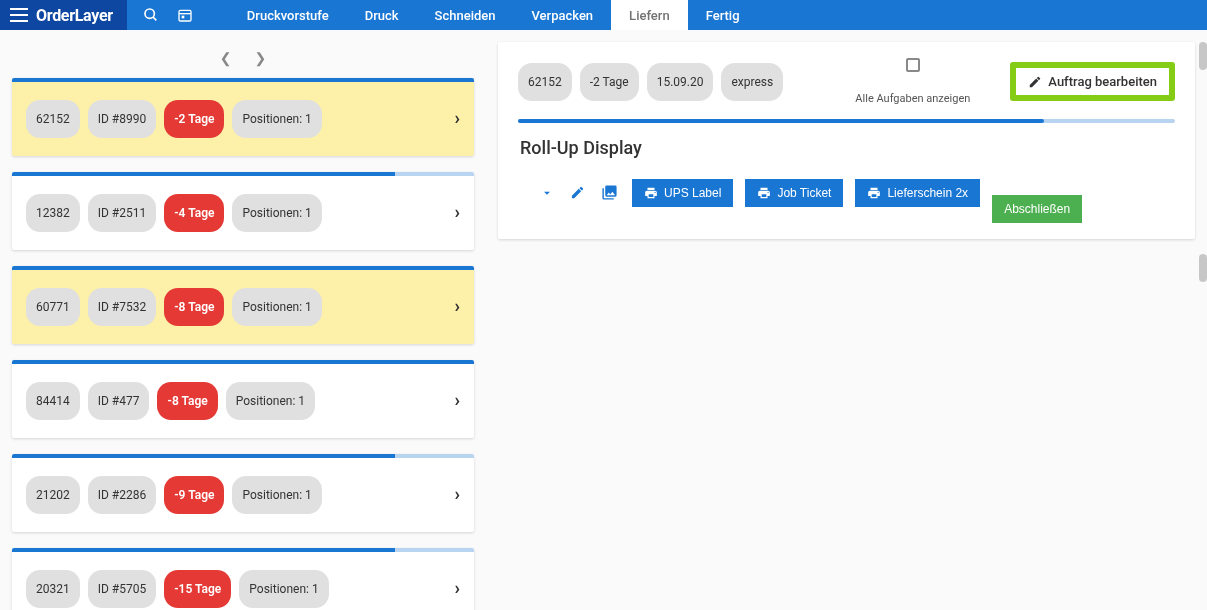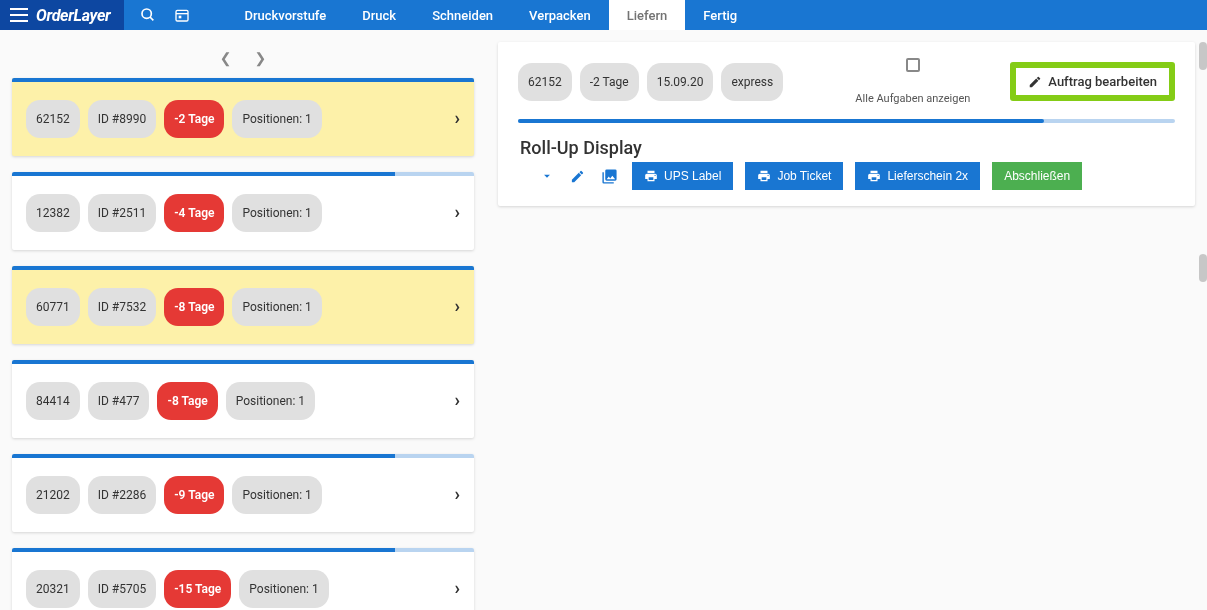--- a/index.html
+++ b/index.html
@@ -2,21 +2,21 @@
 <html><head>
 <meta charset="utf-8">
 <style>
   * { box-sizing: border-box; margin: 0; padding: 0; }
   body { font-family: Roboto, Arial, sans-serif; font-size: 13px; background: #fafafa; color: #333; width: 1207px; }
   
   .topbar { background: #1976d2; color: #fff; height: 30px; display: flex; align-items: center; }
   .topbar-left { display: flex; align-items: center; background: #0d47a1; height: 100%; padding: 0 10px; gap: 8px; }
   .hamburger { width: 18px; height: 14px; display: flex; flex-direction: column; justify-content: space-between; cursor: pointer; }
   .hamburger div { height: 2px; background: #fff; }
-  .logo { font-weight: 700; font-size: 16px; font-style: italic; letter-spacing: -0.3px; padding-right:4px;}
+  .logo { font-weight: 700; font-size: 16px; letter-spacing: -0.3px; padding-right:4px;}
   .topbar-icons { display: flex; align-items: center; gap: 18px; padding: 0 16px; }
   .nav { display: flex; height: 100%; margin-left: 20px; }
   .nav-item { padding: 0 18px; display: flex; align-items: center; font-weight: 500; font-size: 13px; cursor: pointer; }
   .nav-item.active { background: #fff; color: #737373; }
   
   .content { display: flex; gap: 24px; padding: 12px 12px; }
   .left { width: 462px; }
   .right { flex: 1; position: relative; }
   
   .pager { text-align: center; padding: 8px 0 12px; }
@@ -40,21 +40,21 @@
   .checkbox { width: 14px; height: 14px; border: 2px solid #888; border-radius: 2px; }
   .edit-btn { border: 6px solid #84cc16; border-radius: 3px; padding: 6px 12px; font-size: 13px; font-weight: 500; background: #fff; display: flex; align-items: center; gap: 6px; cursor: pointer; }
   
   .progress { height: 4px; background: #b9d4f0; border-radius: 2px; margin-bottom: 14px; position: relative; }
   .progress-fill { height: 100%; background: #1976d2; width: 80%; border-radius: 2px; }
   
   .item-title { font-weight: 500; font-size: 18px; margin-bottom: 4px; padding-left:2px;}
   .actions { display: flex; align-items: center; gap: 12px; padding-left:20px;}
   .icon-btn { color: #1976d2; cursor: pointer; font-size: 16px; padding:2px;}
   .btn { background: #1976d2; color: #fff; border: none; border-radius: 0; padding: 7px 12px; font-size: 12px; font-weight: 500; display: flex; align-items: center; gap: 6px; cursor: pointer; }
-  .btn.green { background: #4caf50; }
+  .btn.green { background: #4caf50; margin-top: 33px; }
   
   .scrollbar { position: absolute; right: -12px; top: 0; width: 8px; height: 560px; background: transparent; }
   .scroll-thumb { position: absolute; top: 0; width: 8px; height: 28px; background: #c7c7c7; border-radius: 4px; }
   .scroll-thumb.bottom { top: 212px; }
   
   svg { display:block; }
 </style>
 </head>
 <body>
 

